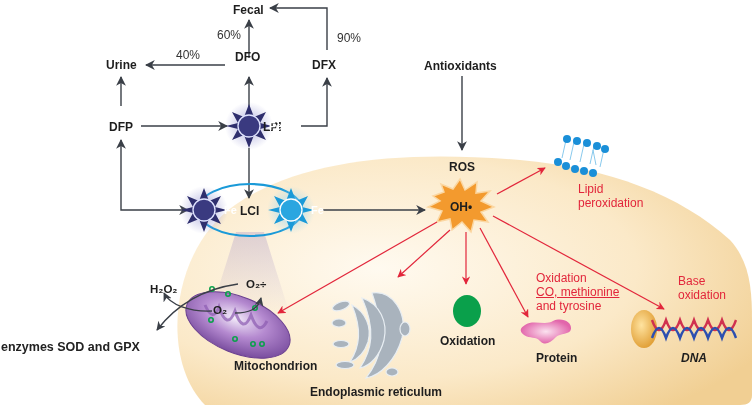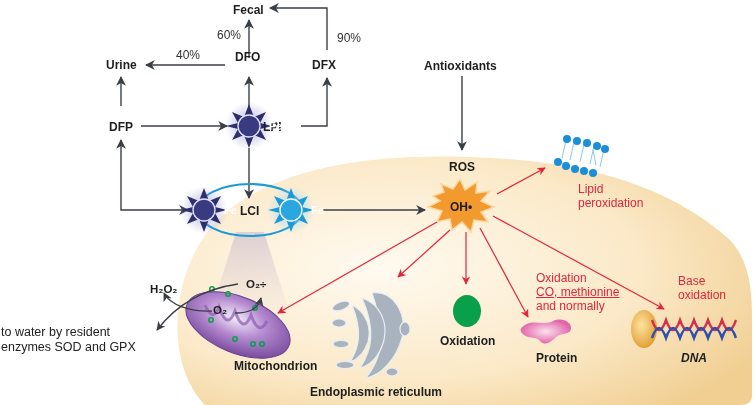--- a/index.html
+++ b/index.html
@@ -180,27 +180,26 @@
   <span class="lbl b" style="left:450px;top:200px;">OH•</span>
 
   <span class="lbl red" style="left:578px;top:182px;">Lipid</span>
   <span class="lbl red" style="left:578px;top:196px;">peroxidation</span>
 
   <span class="lbl b" style="left:150px;top:283px;font-size:11.5px;">H₂O₂</span>
   <span class="lbl b" style="left:246px;top:278px;font-size:11.5px;">O₂÷</span>
   <span class="lbl b" style="left:213px;top:304px;font-size:11.5px;">O₂</span>
   <span class="lbl b" style="left:190px;top:359px;padding-left:44px;">Mitochondrion</span>
 
-  <span class="lbl note" style="left:1px;top:325px;">to water by resident</span>
-  <span class="lbl note" style="left:1px;top:340px;">enzymes SOD and GPX</span>
+  <span class="lbl note" style="left:1px;top:340px;font-weight:bold;">enzymes SOD and GPX</span>
 
   <span class="lbl b" style="left:310px;top:385px;">Endoplasmic reticulum</span>
   <span class="lbl b" style="left:440px;top:334px;">Oxidation</span>
 
   <span class="lbl red" style="left:536px;top:271px;">Oxidation</span>
   <span class="lbl red" style="left:536px;top:285px;text-decoration:underline;">CO, methionine</span>
-  <span class="lbl red" style="left:536px;top:299px;">and normally</span>
+  <span class="lbl red" style="left:536px;top:299px;">and tyrosine</span>
   <span class="lbl b" style="left:536px;top:351px;">Protein</span>
 
   <span class="lbl red" style="left:678px;top:274px;">Base</span>
   <span class="lbl red" style="left:678px;top:288px;">oxidation</span>
   <span class="lbl b" style="left:681px;top:351px;font-style:italic;">DNA</span>
 </div>
 
 </body></html>

